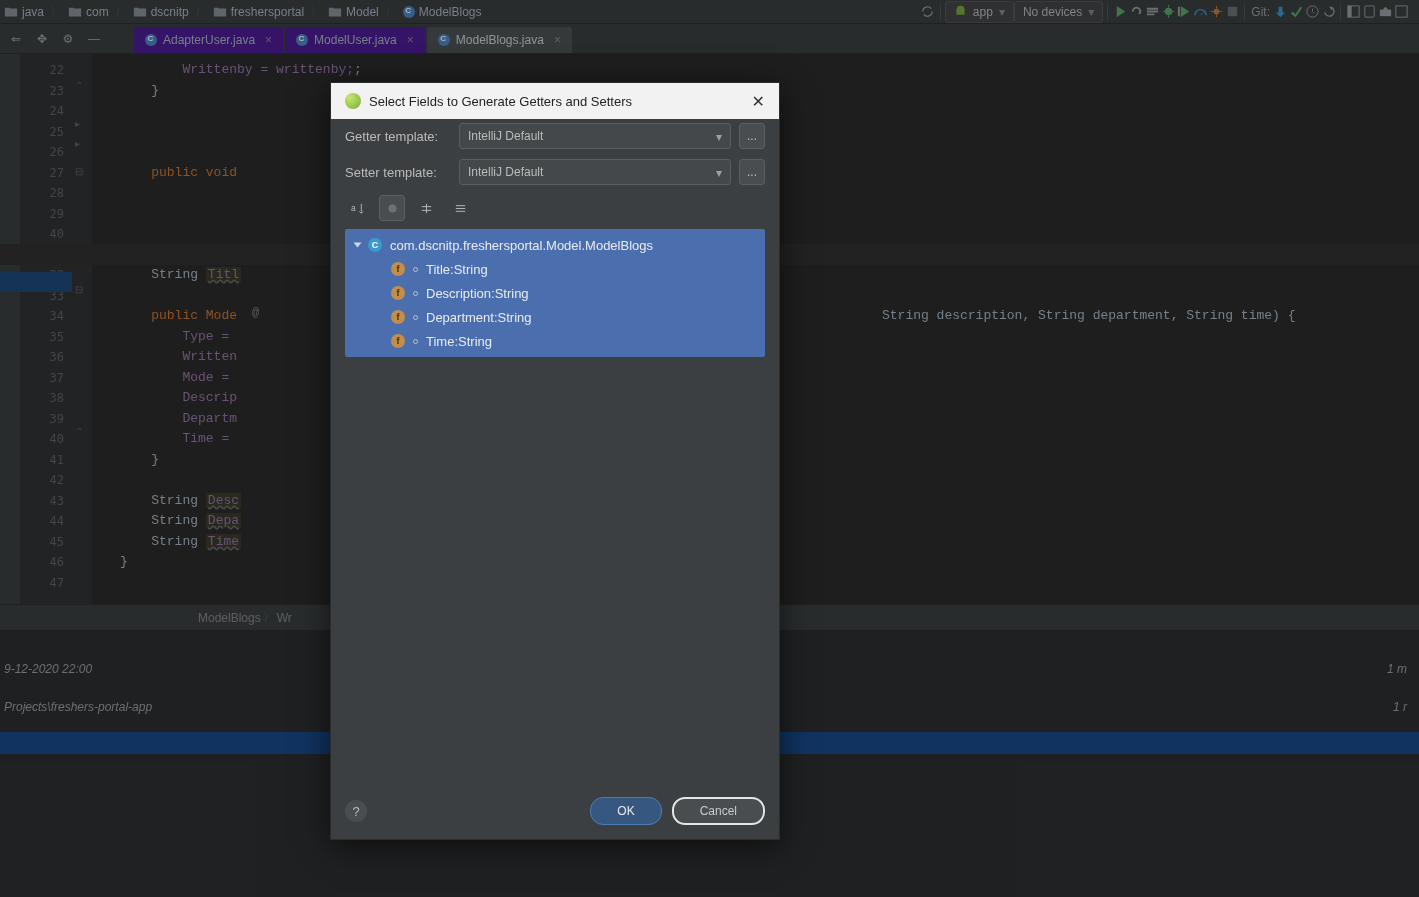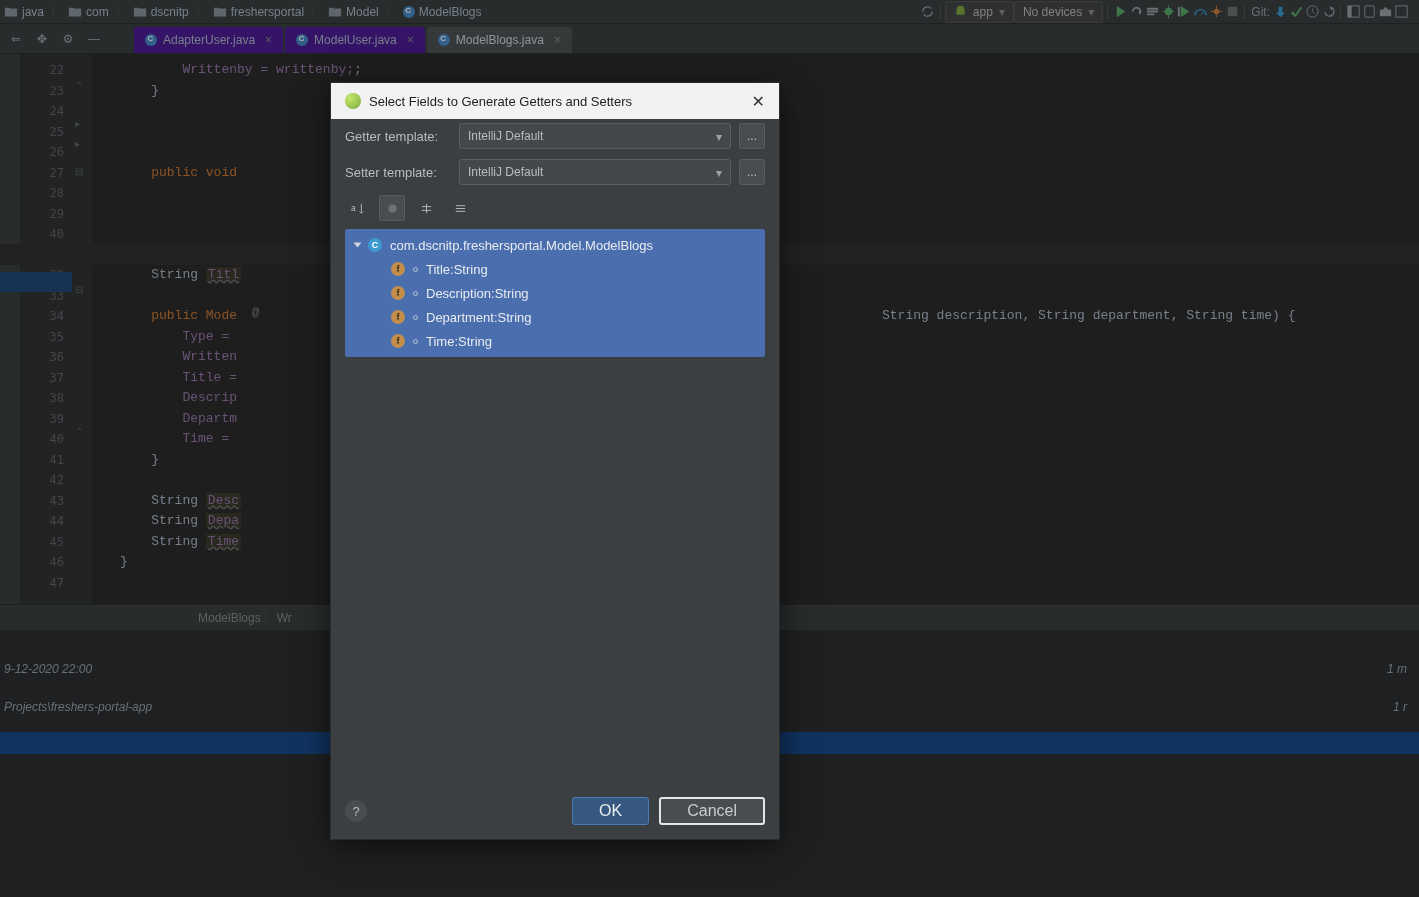--- a/index.html
+++ b/index.html
@@ -73,21 +73,21 @@
   .tree{ background:#4b6eaf; border-radius:2px; padding:4px 0;}
   .tnode{ display:flex; align-items:center; gap:8px; height:24px; padding-left:10px; color:#e8ecef; font-size:13px;}
   .tnode.child{ padding-left:46px;}
   .tri{ width:0;height:0;border-left:5px solid #cfd6dd;border-top:4px solid transparent;border-bottom:4px solid transparent; transform:rotate(90deg); }
   .cico{width:14px;height:14px;border-radius:50%;background:#3d9ad1;display:flex;align-items:center;justify-content:center;color:#fff;font-size:9px;font-weight:bold;}
   .fico{width:14px;height:14px;border-radius:50%;background:#c28e4a;display:flex;align-items:center;justify-content:center;color:#3a2a14;font-size:9px;font-weight:bold;}
   .dotm{width:5px;height:5px;border-radius:50%;border:1px solid #b8c4d0;}
   .tree-spacer{height:418px;}
   .modal-footer{ display:flex; gap:10px; justify-content:flex-end; padding:12px 14px 14px; align-items:center;}
   .help{width:22px;height:22px;border-radius:50%;background:#4a4d4f;color:#bbb;display:flex;align-items:center;justify-content:center;margin-right:auto;font-size:13px;}
-  .btn{ height:28px; padding:0 26px; border-radius:3px; font-size:16px; display:flex;align-items:center;}
+  .btn{ height:28px; padding:0 26px; border-radius:13px; font-size:12px; display:flex;align-items:center;}
   .btn.primary{ background:#365880; border:1px solid #4a7bb5; color:#e8ecef;}
   .btn.sec{ background:#4a4d4f; border:2px solid #e5e5e5; color:#c8ccd0;}
 
   .hl-gutter{position:absolute;left:0;width:115px;background:#1e4a7a;height:20px;}
   .editor-wrap{position:relative;}
   .annot-at{position:absolute;left:160px;color:#808080;font-size:12px;}
 </style>
 </head>
 <body>
 
@@ -323,21 +323,21 @@
     <div class="ln"><span class="kw">    public void</span></div>
     <div class="ln"></div>
         <div class="ln"></div>
         <div class="ln"></div>
     <div class="ln"><span class="txt">    String </span><span class="fld box ul">Writ</span></div>
     <div class="ln"><span class="txt">    String </span><span class="fld box ul">Titl</span></div>
     <div class="ln"></div>
     <div class="ln"><span class="kw">    public Mode</span><span class="txt" style="position:absolute;left:790px">String description, String department, String time) {</span></div>
     <div class="ln"><span class="fld">        Type = </span></div>
     <div class="ln"><span class="fld">        Written</span></div>
-    <div class="ln"><span class="fld">        Title =</span></div>
+    <div class="ln"><span class="fld">        Mode =</span></div>
     <div class="ln"><span class="fld">        Descrip</span></div>
     <div class="ln"><span class="fld">        Departm</span></div>
     <div class="ln"><span class="fld">        Time = </span></div>
     <div class="ln txt">    }</div>
     <div class="ln"></div>
     <div class="ln"><span class="txt">    String </span><span class="fld box ul">Desc</span></div>
     <div class="ln"><span class="txt">    String </span><span class="fld box ul">Depa</span></div>
     <div class="ln"><span class="txt">    String </span><span class="fld box ul">Time</span></div>
     <div class="ln txt">}</div>
     <div class="ln"></div>

